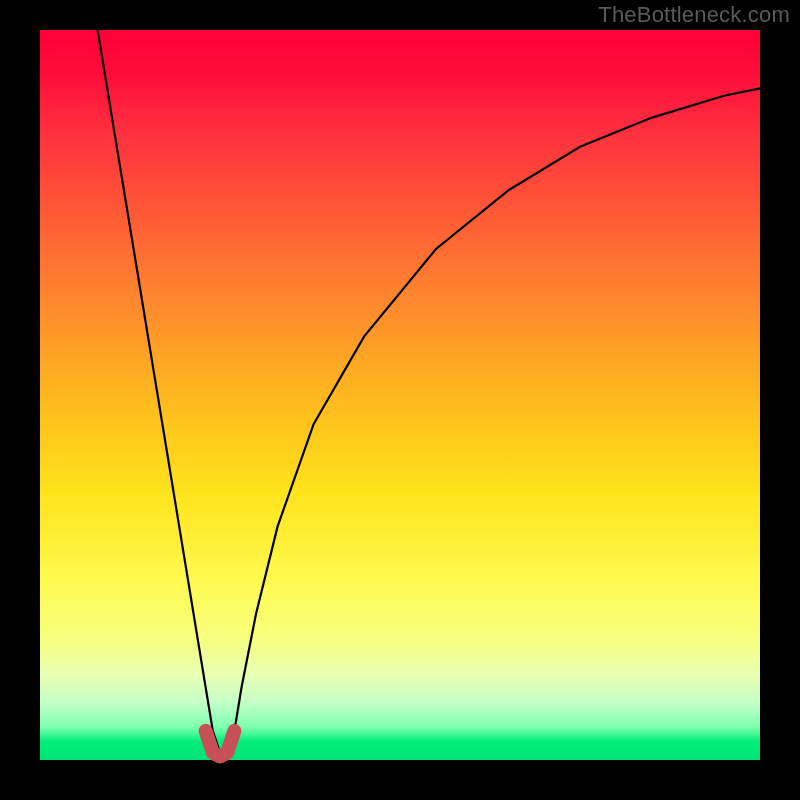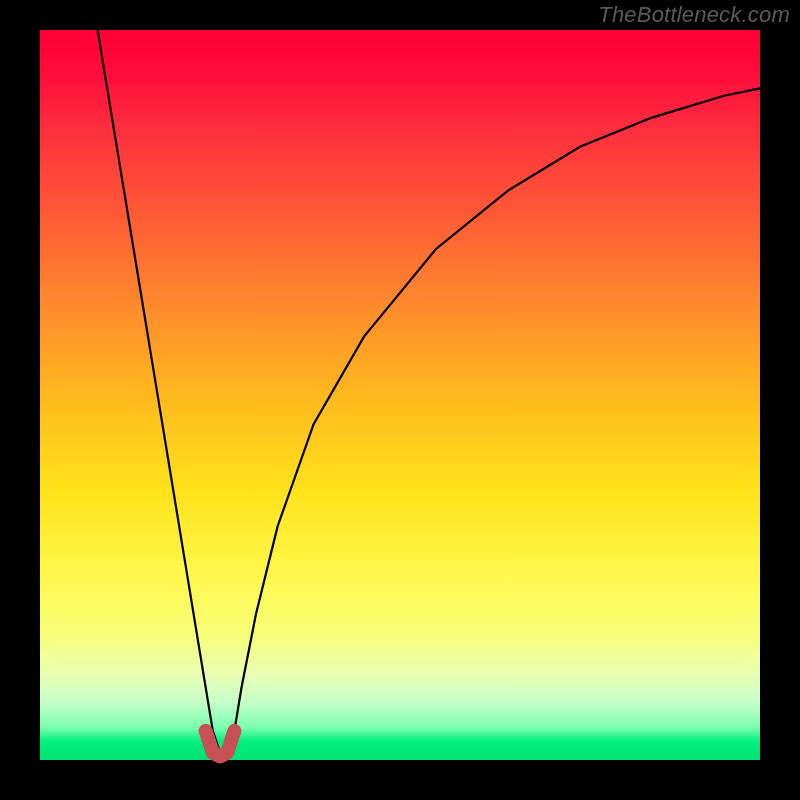--- a/index.html
+++ b/index.html
@@ -9,21 +9,20 @@
     height: 800px;
     background: #000;
     overflow: hidden;
     font-family: Arial, Helvetica, sans-serif;
   }
   .frame {
     position: absolute;
     left: 0; top: 0;
     width: 800px; height: 800px;
     background: #000;
-    font-style: italic;
   }
   .watermark {
     position: absolute;
     top: 2px;
     right: 10px;
     color: #5a5a5a;
     font-size: 22px;
     letter-spacing: 0.2px;
     font-weight: 400;
   }

